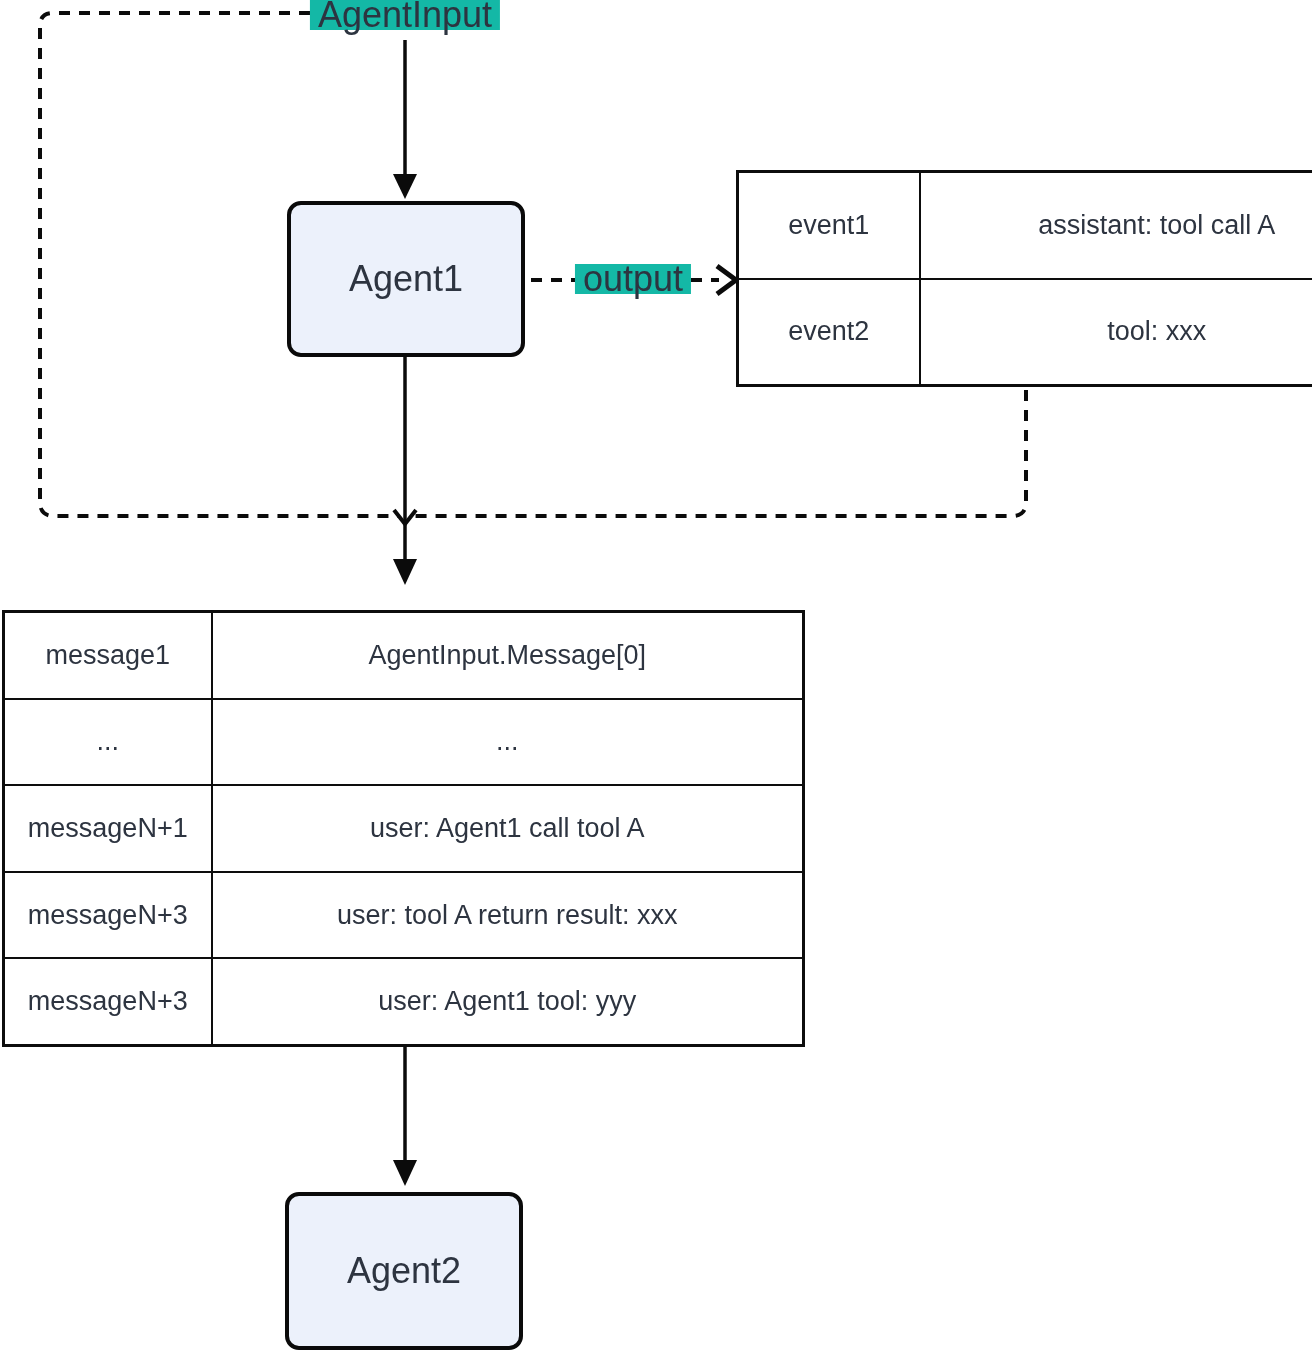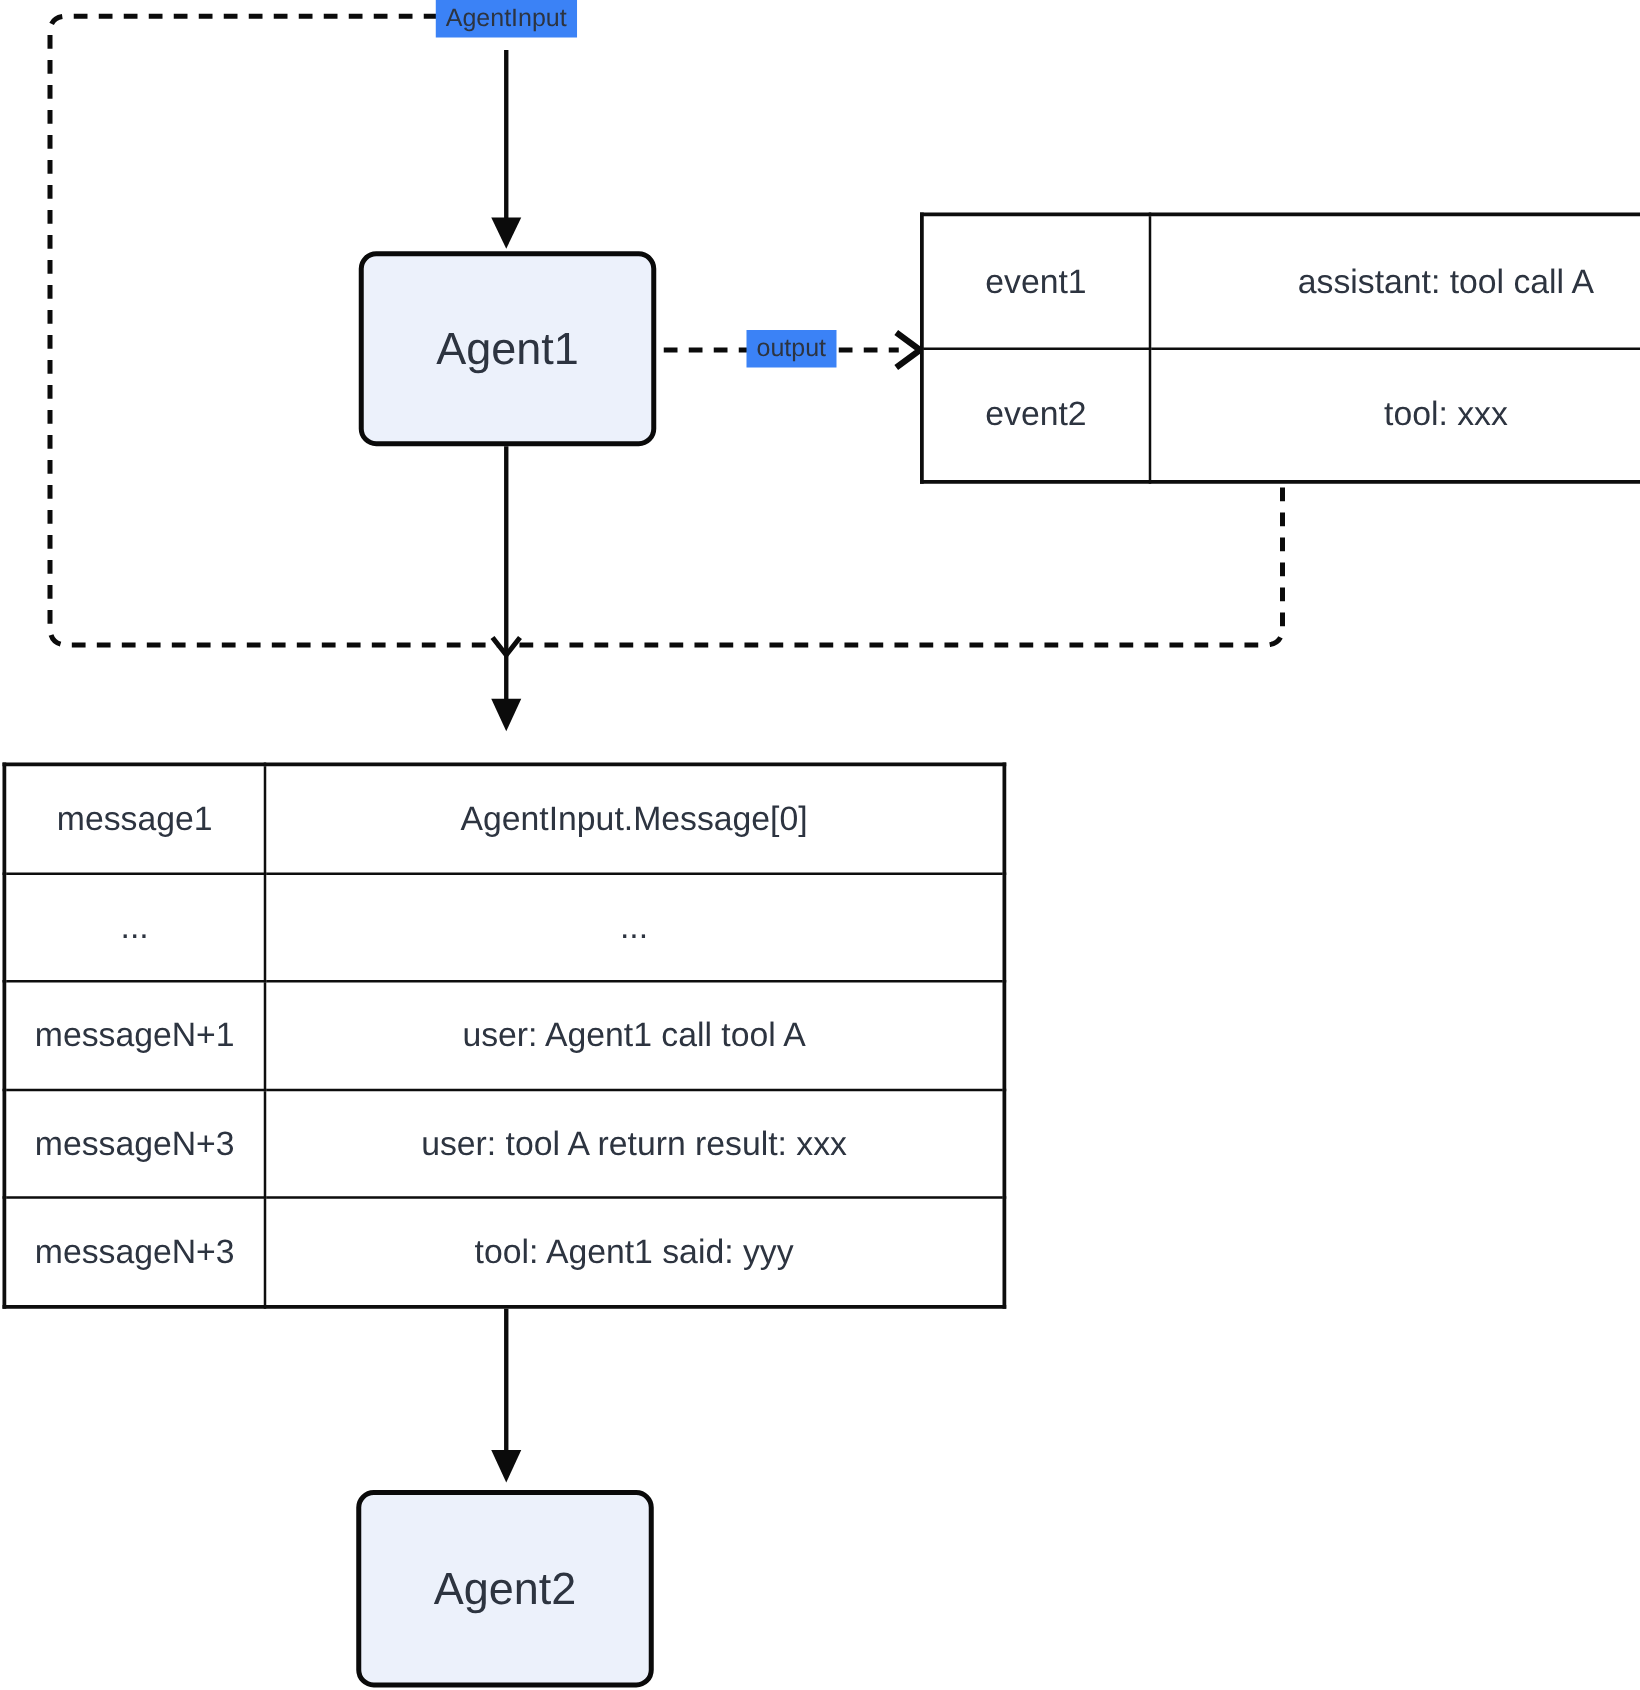--- a/index.html
+++ b/index.html
@@ -25,22 +25,22 @@
     display: flex;
     align-items: center;
     justify-content: center;
     font-size: 36px;
     box-sizing: border-box;
   }
   .node-agent1 { left: 287px; top: 201px; width: 238px; height: 156px; }
   .node-agent2 { left: 285px; top: 1192px; width: 238px; height: 158px; }
   .diagram-label {
     position: absolute;
-    background: #3b82f6;
-    font-size: 20px;
+    background: #14b8a6;
+    font-size: 36px;
     line-height: 30px;
     padding: 0 8px;
     transform: translateX(-50%);
     white-space: nowrap;
   }
   .label-agentinput { left: 405px; top: 0px; }
   .label-output { left: 633px; top: 264px; }
   table.sheet {
     position: absolute;
     border-collapse: collapse;
@@ -128,21 +128,21 @@
       <tr>
         <td>messageN+1</td>
         <td>user: Agent1 call tool A</td>
       </tr>
       <tr>
         <td>messageN+3</td>
         <td>user: tool A return result: xxx</td>
       </tr>
       <tr>
         <td>messageN+3</td>
-        <td>tool: Agent1 said: yyy</td>
+        <td>user: Agent1 tool: yyy</td>
       </tr>
     </tbody>
   </table>
 
   <div class="node node-agent2">
     <span>Agent2</span>
   </div>
 
 </div>
 

